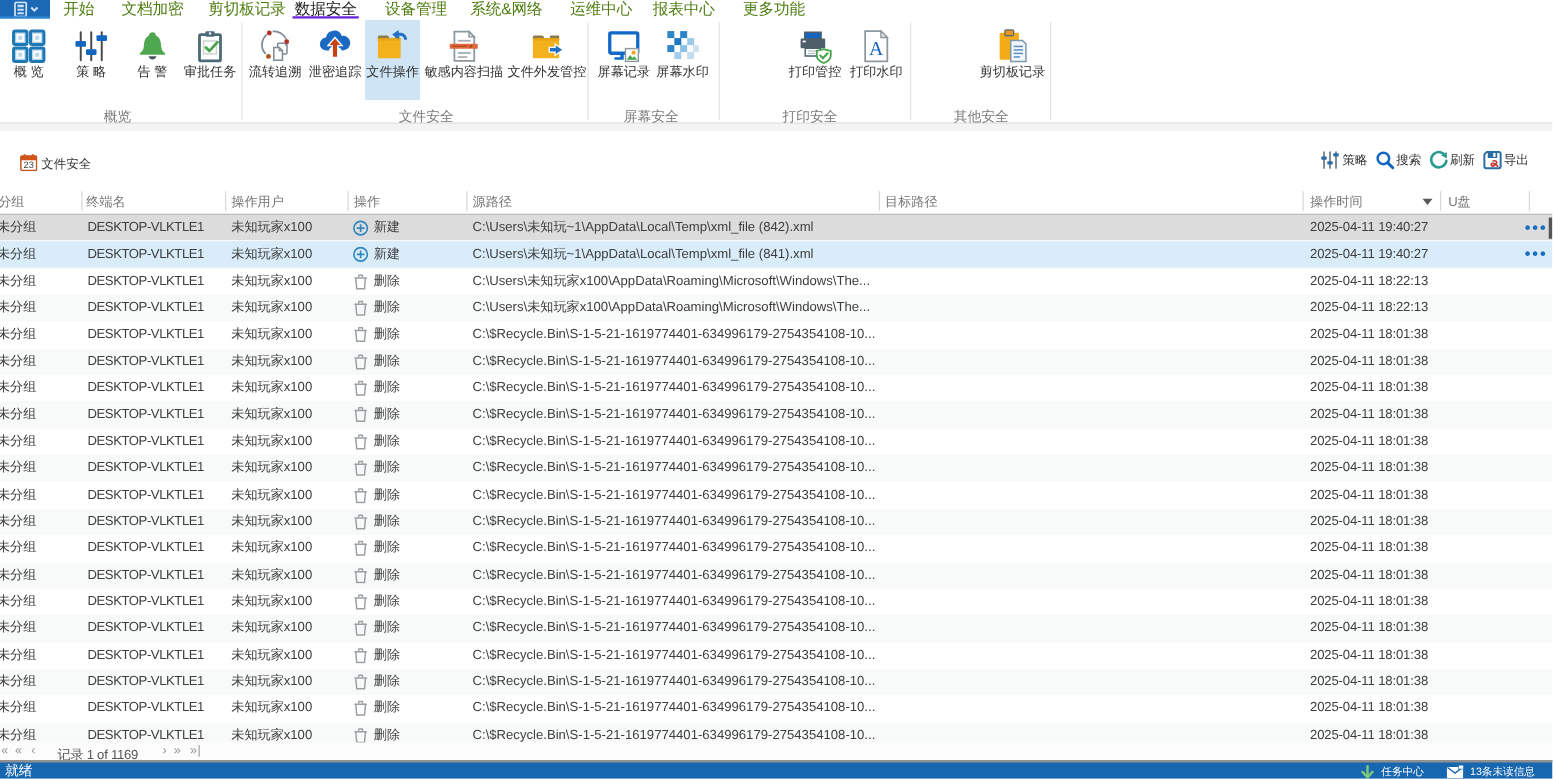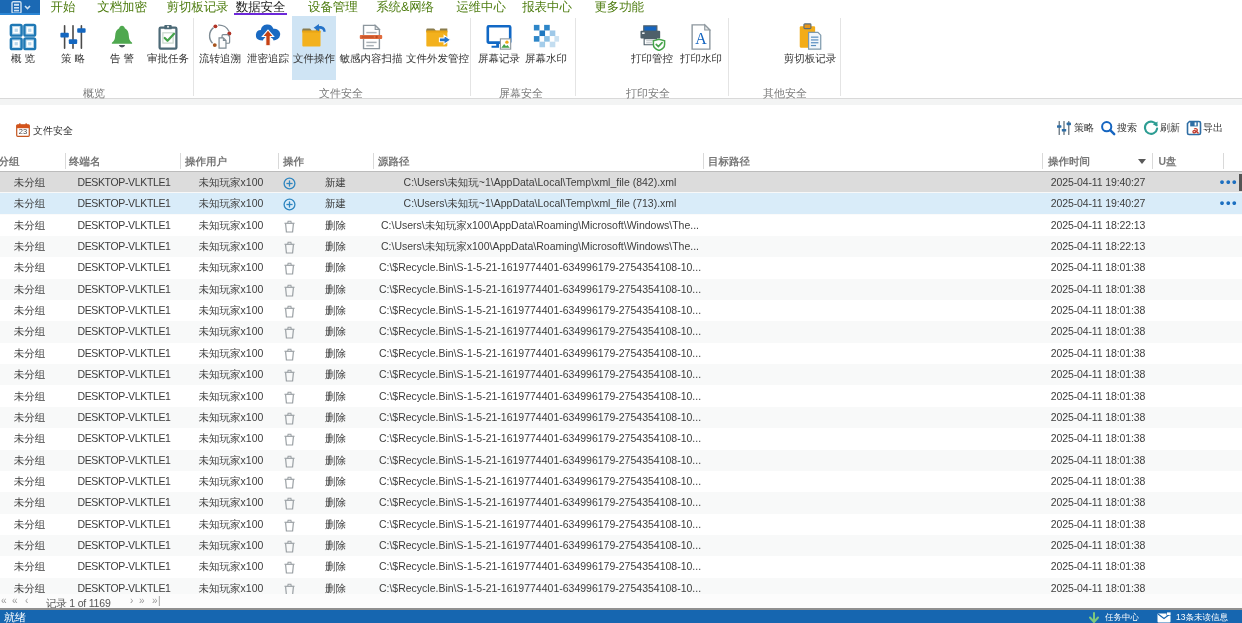--- a/index.html
+++ b/index.html
@@ -29,22 +29,22 @@
 
 
 #filterrow { position:absolute; top:105px; left:0; width:1242px; height:45px; background:#fff; }
 .ftxt { position:absolute; font-size:10px; color:#333; white-space:nowrap; }
 .fic { position:absolute; }
 .fic svg { display:block; }
 
 
 #thead { position:absolute; top:150px; left:0; width:1242px; height:22px; background:#fff; border-bottom:1px solid #bcbcbc; }
 .hsep { position:absolute; top:3px; height:16px; width:1px; background:#d9d9d9; }
-.htxt { position:absolute; top:5px; font-size:10.5px; color:#777; white-space:nowrap;font-weight:bold; }
-#rows { position:absolute; top:172px; left:0; width:1242px; height:423px; overflow:hidden;text-align:center; }
+.htxt { position:absolute; top:5px; font-size:10.5px; color:#777; white-space:nowrap; }
+#rows { position:absolute; top:172px; left:0; width:1242px; height:423px; overflow:hidden; }
 .row { position:absolute; left:0; width:1242px; height:21.35px; font-size:10.5px; color:#3d3d3d; }
 .row.alt { background:#f8f9f9; }
 .row.r1 { background:#dcdcdc; border-bottom:1.5px solid #f8f8f8; }
 .row.r2 { background:#d9ecf9; border-bottom:1.5px solid #fbfbfb; }
 .cell { position:absolute; top:0; height:21.35px; line-height:21.35px; white-space:nowrap; overflow:hidden; }
 .cell.t { font-size:10.5px; letter-spacing:-0.12px; }
 .cell.d { letter-spacing:-0.35px; }
 .oic svg { position:relative; top:4px; }
 .dots { position:absolute; right:4px; top:0; color:#1c6fc0; font-size:13px; letter-spacing:1.5px; line-height:20px; font-weight:bold; }
 #vthumb { position:absolute; right:0; top:2px; width:3px; height:17px; background:#555; }
@@ -384,21 +384,21 @@
 <div class="row r2" style="top:21.35px">
 <span class="cell" style="left:-2.5px;width:64px">未分组</span>
 <span class="cell d" style="left:70px;width:108px">DESKTOP-VLKTLE1</span>
 <span class="cell" style="left:185px;width:92px">未知玩家x100</span>
 <span class="cell oic" style="left:282px;width:14px"><svg width="13" height="13" viewBox="0 0 13 13">
 <circle cx="6.5" cy="6.5" r="5.4" fill="none" stroke="#2f86c0" stroke-width="1.3"></circle>
 <line x1="6.5" y1="3.4" x2="6.5" y2="9.6" stroke="#2f86c0" stroke-width="1.3"></line>
 <line x1="3.4" y1="6.5" x2="9.6" y2="6.5" stroke="#2f86c0" stroke-width="1.3"></line>
 </svg></span>
 <span class="cell" style="left:299px;width:73px">新建</span>
-<span class="cell" style="left:378px;width:324px">C:\Users\未知玩~1\AppData\Local\Temp\xml_file (713).xml</span>
+<span class="cell" style="left:378px;width:324px">C:\Users\未知玩~1\AppData\Local\Temp\xml_file (841).xml</span>
 <span class="cell t" style="left:1048px;width:100px">2025-04-11 19:40:27</span>
 <span class="dots">•••</span>
       </div>
 <div class="row" style="top:42.70px">
 <span class="cell" style="left:-2.5px;width:64px">未分组</span>
 <span class="cell d" style="left:70px;width:108px">DESKTOP-VLKTLE1</span>
 <span class="cell" style="left:185px;width:92px">未知玩家x100</span>
 <span class="cell oic" style="left:282px;width:14px"><svg width="13" height="13" viewBox="0 0 13 13">
 <path d="M2.6 3.6 L3.4 12 L9.6 12 L10.4 3.6" fill="none" stroke="#9aa0a4" stroke-width="1.2"></path>
 <line x1="1.5" y1="3.3" x2="11.5" y2="3.3" stroke="#9aa0a4" stroke-width="1.2"></line>

